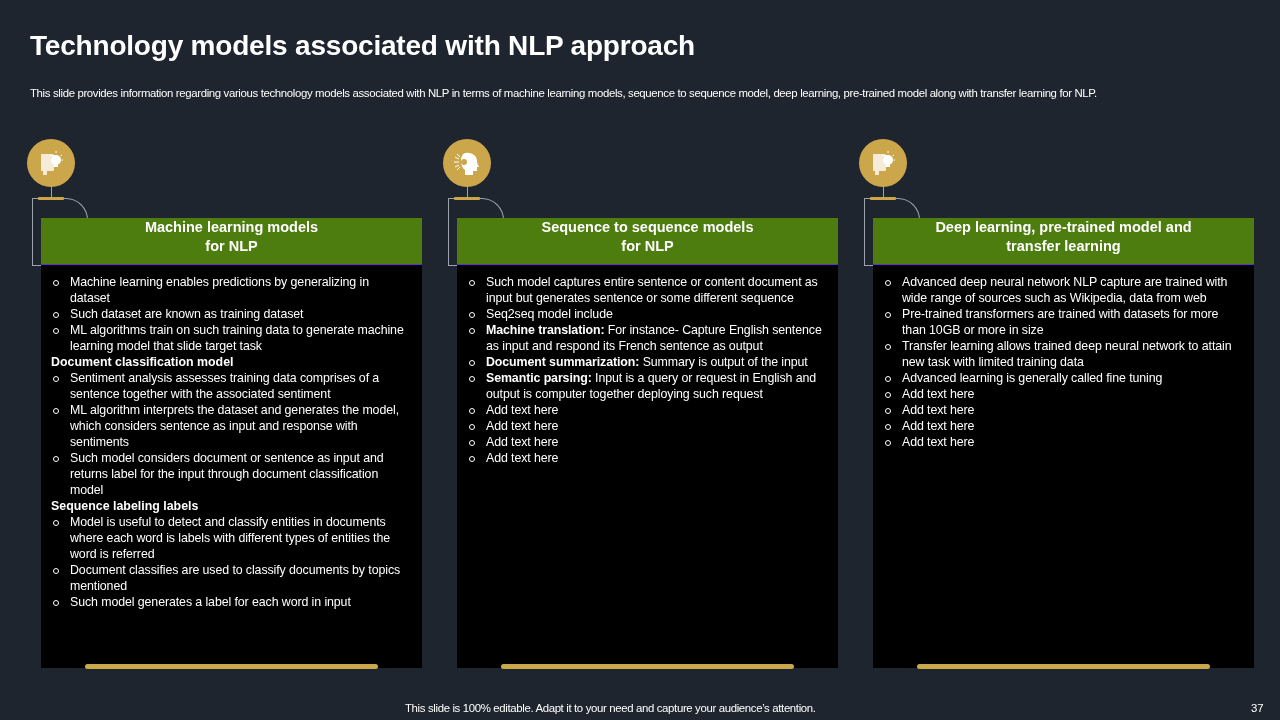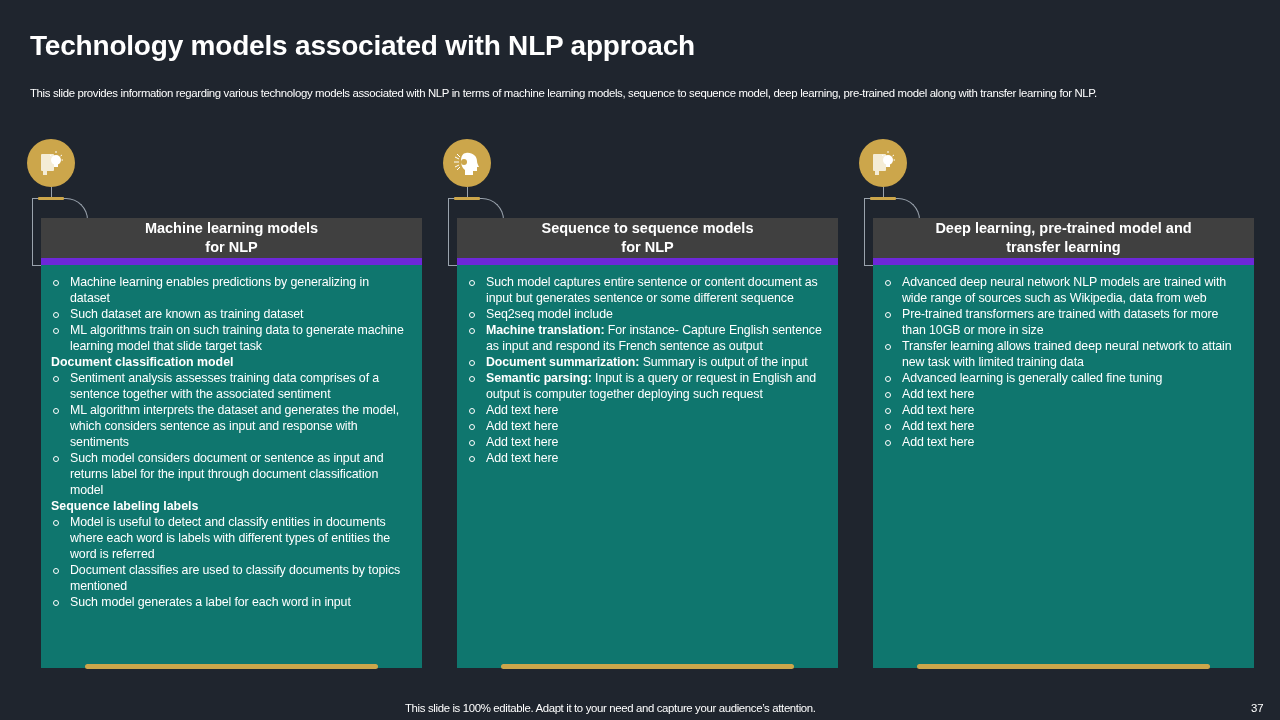--- a/index.html
+++ b/index.html
@@ -50,31 +50,31 @@
     position: absolute; left: 36px; top: 198px; width: 28px; height: 22px;
     border-top: 1px solid #9aa3ad; border-right: 1px solid #9aa3ad;
     border-top-right-radius: 22px;
   }
   .frame-bottom {
     position: absolute; left: 8px; top: 265px; width: 10px; height: 1px;
     background: #9aa3ad;
   }
   .card-header {
     position: absolute; left: 17px; top: 218px; width: 381px; height: 47px;
-    background: #404040;
-    display: flex; align-items: center; justify-content: center;
+    background: #4d7c0f;
+    display: flex; justify-content: center;
     text-align: center;
     font-size: 14.5px; font-weight: bold; line-height: 19px;
     color: #ffffff;
-    border-bottom: 7px solid #6d28d9;
+    border-bottom: 1px solid #6d28d9;
   }
   .card-header span { display: block; }
   .card-body {
     position: absolute; left: 17px; top: 265px; width: 381px; height: 403px;
-    background: #0f766e;
+    background: #000000;
     padding: 9px 10px 0 10px;
     font-size: 12.4px; line-height: 16px; color: #ffffff;
   }
   .item {
     position: relative; padding-left: 19px; letter-spacing: -0.1px;
   }
   .item::before {
     content: ""; position: absolute; left: 2px; top: 6px;
     width: 4px; height: 4px; border: 1px solid #ffffff; border-radius: 50%;
   }
@@ -198,21 +198,21 @@
   <div class="frame-line"></div>
   <div class="frame-bottom"></div>
   <div class="connector-bar"></div>
   <div class="card-header">
     <div>
       <span>Deep learning, pre-trained model and</span>
       <span>transfer learning</span>
     </div>
   </div>
   <div class="card-body">
-    <div class="item">Advanced deep neural network NLP models are trained with wide range of sources such as Wikipedia, data from web</div>
+    <div class="item">Advanced deep neural network NLP capture are trained with wide range of sources such as Wikipedia, data from web</div>
     <div class="item">Pre-trained transformers are trained with datasets for more than 10GB or more in size</div>
     <div class="item">Transfer learning allows trained deep neural network to attain new task with limited training data</div>
     <div class="item">Advanced learning is generally called fine tuning</div>
     <div class="item">Add text here</div>
     <div class="item">Add text here</div>
     <div class="item">Add text here</div>
     <div class="item">Add text here</div>
   </div>
   <div class="bottom-bar"></div>
 </div>

